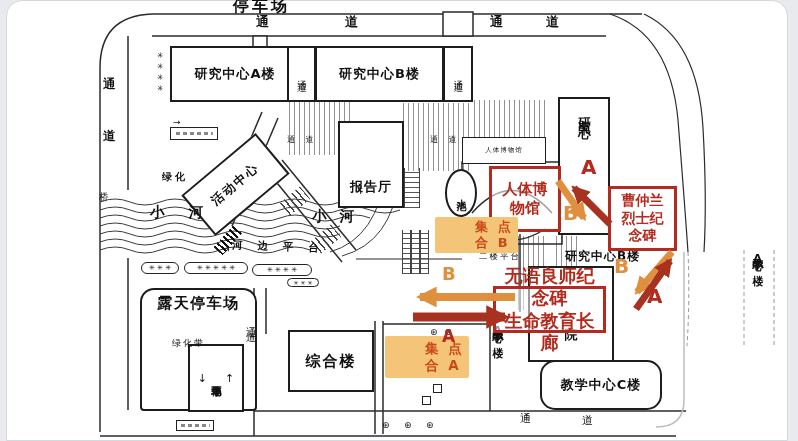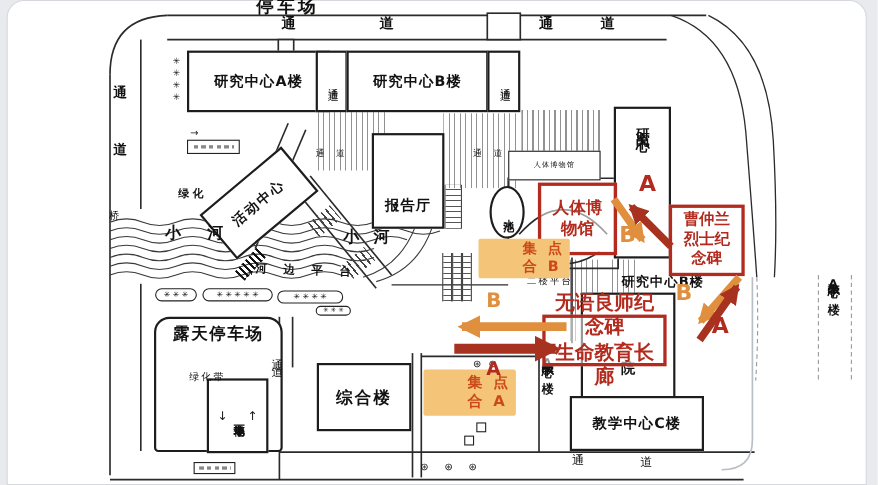--- a/index.html
+++ b/index.html
@@ -129,21 +129,21 @@
     </div>
   <div class="bld" style="left:187px;top:158px;width:97px;height:53px;transform:rotate(-40deg);border-width:2.5px;font-size:12.5px;letter-spacing:2px;">
       <span>活动中心</span>
     </div>
   <div class="bld" style="left:288px;top:330px;width:86px;height:62px;font-size:15px;letter-spacing:2px;">
       <span>综合楼</span>
     </div>
   <div class="bld" style="left:528px;top:266px;width:86px;height:96px;align-items:flex-end;padding-bottom:16px;font-size:13px;">
       <span>院</span>
     </div>
-  <div class="bld" style="left:518px;top:360px;width:122px;height:50px;font-size:13px;letter-spacing:1px;">
+  <div class="bld" style="left:540px;top:360px;width:122px;height:50px;font-size:13px;letter-spacing:1px;border-radius:15px;">
       <span>教学中心C楼</span>
     </div>
   <div class="bld" style="left:140px;top:288px;width:117px;height:123px;border-radius:14px 14px 4px 4px;align-items:flex-start;padding-top:4px;font-size:15px;letter-spacing:1.5px;">
       <span>露天停车场</span>
     </div>
   <div class="bld" style="left:188px;top:344px;width:56px;height:68px;flex-direction:row;gap:2px;">
     <span style="font-size:11px;font-weight:400;">↓</span>
     <span class="vtext" style="font-size:10px;">地下停车场</span>
     <span style="font-size:11px;font-weight:400;">↑</span>
   </div>

